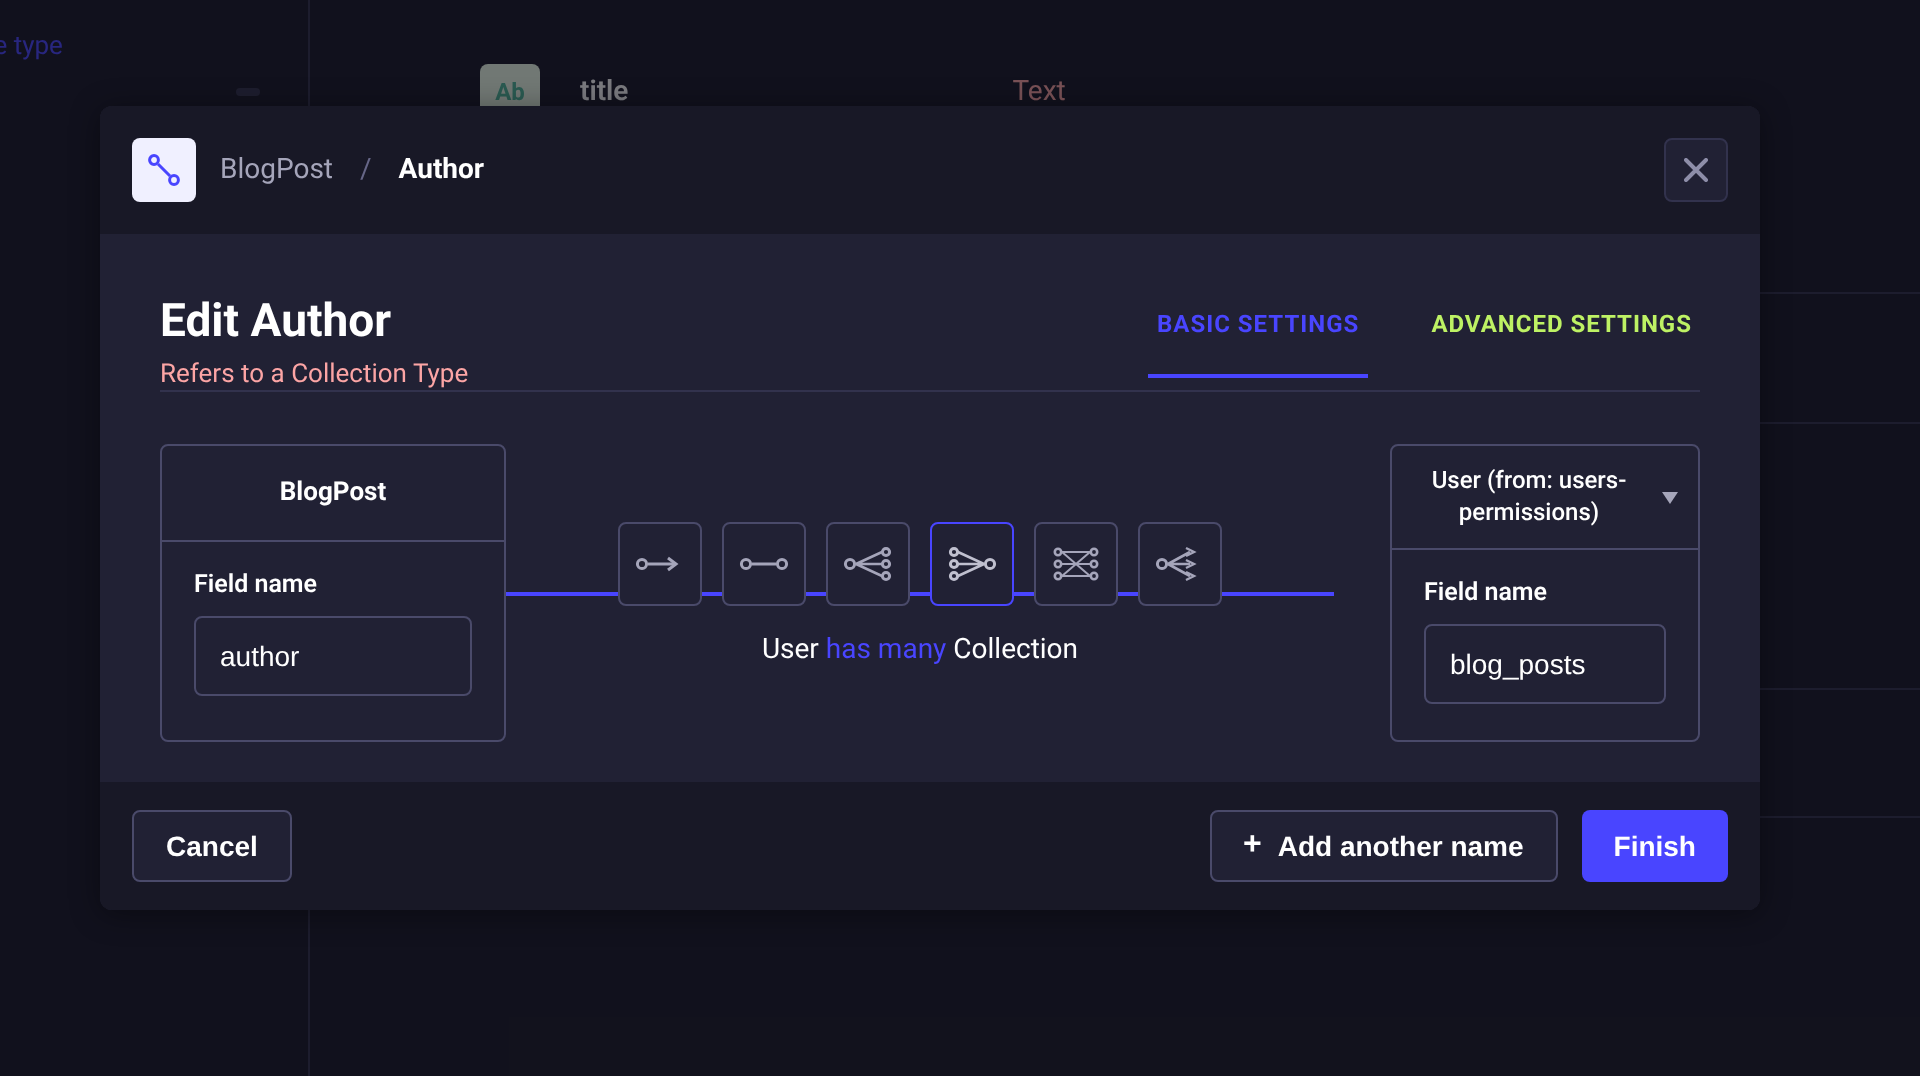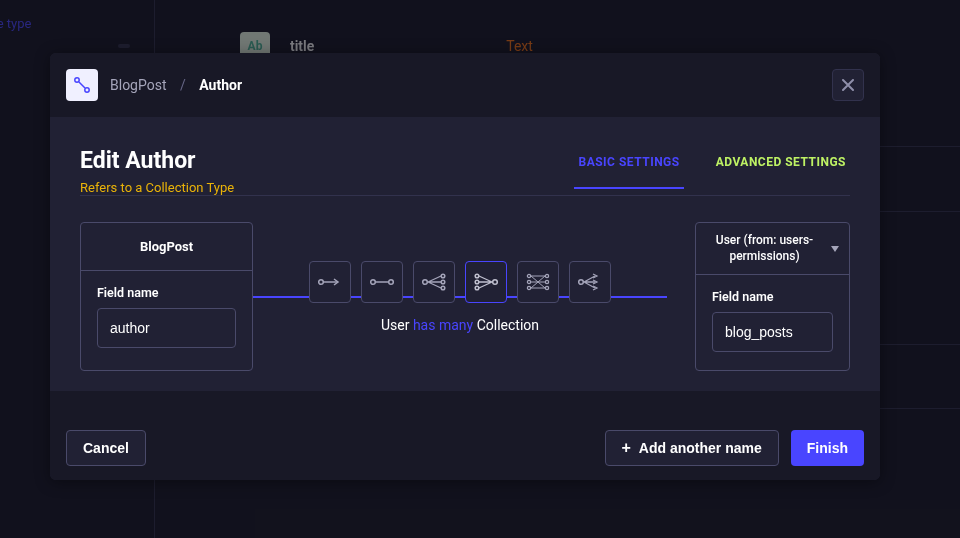--- a/index.html
+++ b/index.html
@@ -33,21 +33,21 @@
     left: 240px; top: 32px;
     display:flex; align-items:center; gap:16px;
     color:#fff; font-size:14px;
   }
   .bg-row .ab {
     width: 30px; height: 28px; background:#eafbe7; color:#4eb899;
     border-radius:4px; display:flex; align-items:center; justify-content:center;
     font-weight:700; font-size:12px;
   }
   .bg-row .ttl { margin-left: 4px; font-weight:600; }
-  .bg-row .txt { margin-left: 176px; color:#f97316; }
+  .bg-row .txt { margin-left: 176px; color:#fca5a5; }
   .bg-bordline { position:absolute; left:155px; right:0; height:1px; background:#32324d;}
   .bg-bordline.l1 { top: 146px;}
   .bg-bordline.l2 { top: 211px;}
   .bg-bordline.l3 { top: 344px;}
   .bg-bordline.l4 { top: 408px;}
 
   
   .overlay {
     position:absolute; inset:0;
     background: rgba(13,13,22,0.55);
@@ -78,21 +78,21 @@
   .crumb .prev { color:#a5a5ba; }
   .close-btn {
     position:absolute; right:16px; top:50%; transform:translateY(-50%);
     width:32px; height:32px; background:#212134; border:1px solid #32324d;
     border-radius:4px; display:flex; align-items:center; justify-content:center;
     cursor:pointer;
   }
   .modal-body { padding: 30px 30px 20px 30px; }
   .body-top { display:flex; justify-content:space-between; align-items:flex-start; border-bottom:1px solid #32324d; padding-bottom: 0; }
   .titleblock h2 { font-size:23px; font-weight:700; margin-bottom:6px; }
-  .titleblock p { font-size:13px; color:#eab308; }
+  .titleblock p { font-size:13px; color:#fca5a5; }
   .tabset { display:flex; gap: 28px; }
   .tab {
     font-size:12px; letter-spacing:0.5px; font-weight:700;
     color:#bef264; padding: 8px 4px 18px 4px; cursor:pointer;
     border-bottom:2px solid transparent;
   }
   .tab.active { color:#4945ff; border-bottom-color:#4945ff; }
 
   .relation-area {
     margin-top: 26px;
@@ -145,21 +145,21 @@
     font-size:14px; color:#fff; z-index:1; background:#212134; padding:0 2px;
   }
   .sentence .hm { color:#4945ff; }
 
   .modal-footer {
     background:#181826; padding:14px 16px;
     display:flex; align-items:center; justify-content:space-between;
   }
   .btn {
     height:36px; padding:0 16px; border-radius:4px; font-size:14px; font-weight:600;
-    display:inline-flex; align-items:center; gap:8px; cursor:pointer; border:none;margin-top:25px;
+    display:inline-flex; align-items:center; gap:8px; cursor:pointer; border:none;
   }
   .btn.cancel { background:#212134; border:1px solid #4a4a6a; color:#fff; }
   .btn.add { background:#212134; border:1px solid #4a4a6a; color:#fff; }
   .btn.finish { background:#4945ff; color:#fff; }
   .footer-right { display:flex; gap:12px; }
   .plus { font-size:16px; line-height:1; }
 
   svg { display:block; }
 </style>
 </head>

